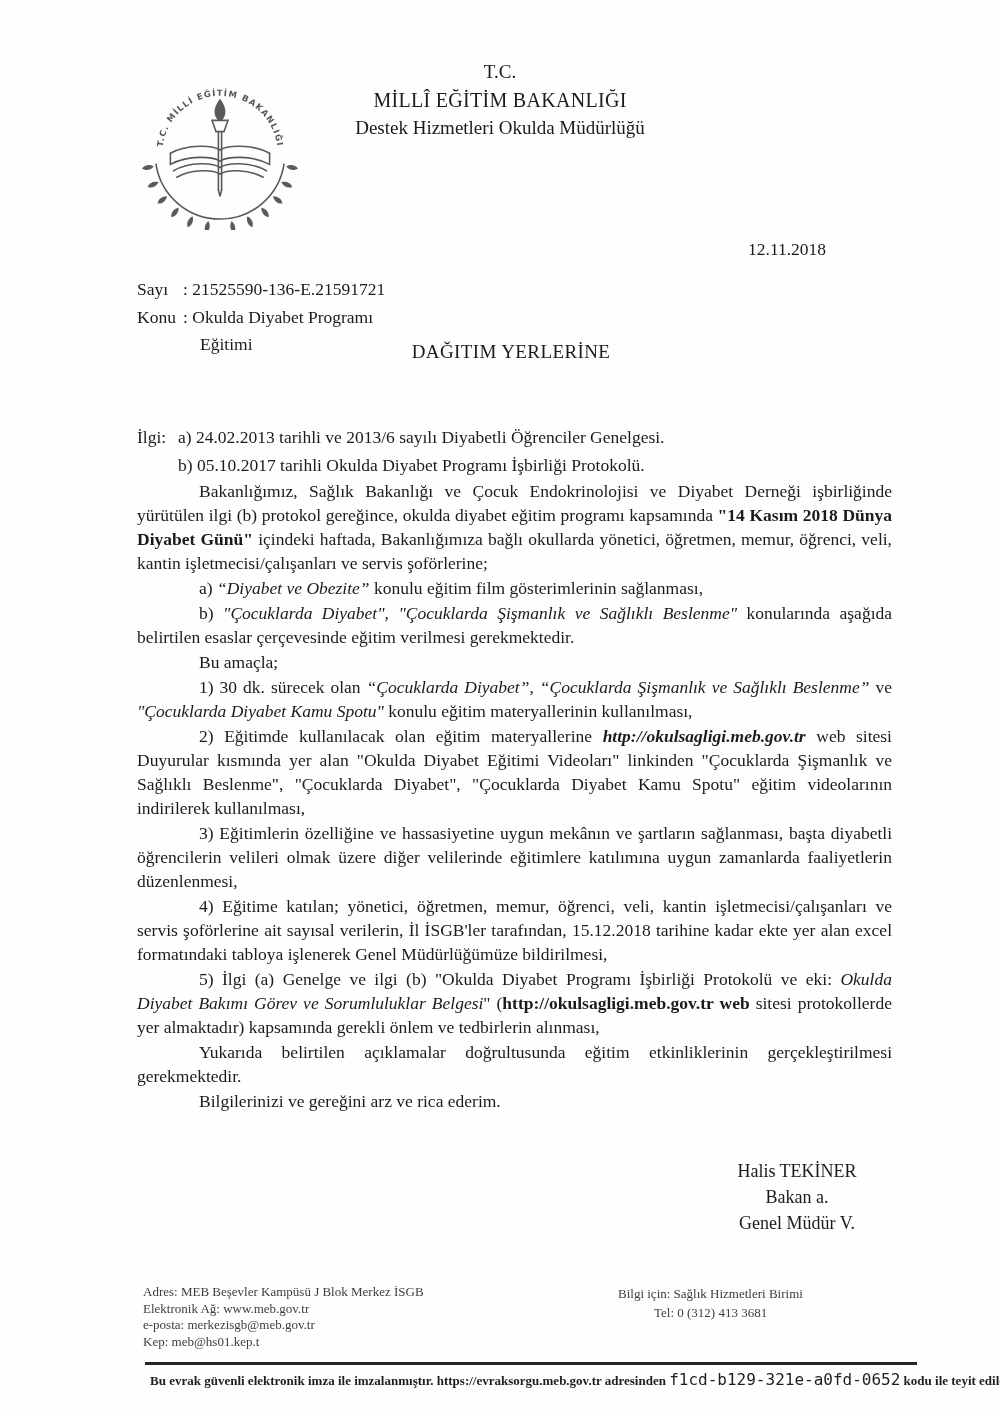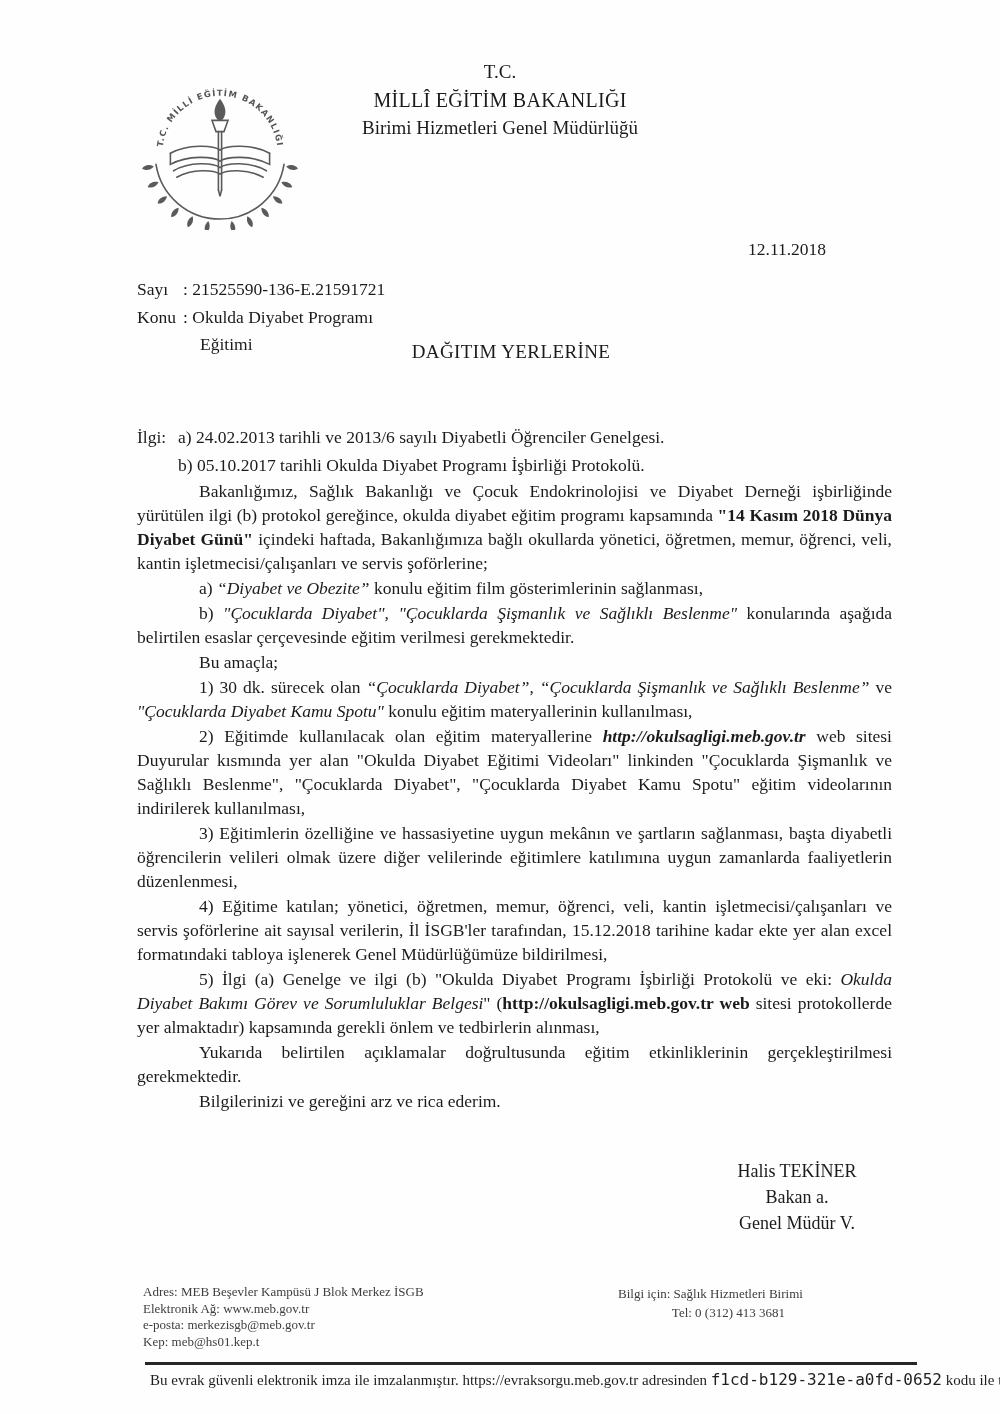--- a/index.html
+++ b/index.html
@@ -29,24 +29,24 @@
   .body{position:absolute;top:479px;left:137px;width:755px;font-size:17.5px;line-height:24px;text-align:justify;}
   .body p{margin:0 0 1px 0;text-indent:62px;font-family:Liberation Serif, serif;}
   .body span.b{font-weight:bold;}
   .body span.i{font-style:italic;}
   .body span.bi{font-weight:bold;font-style:italic;}
   
   .sig{position:absolute;top:1158px;left:697px;width:200px;text-align:center;font-size:18px;line-height:26px;}
   
   .f-left{position:absolute;top:1284px;left:143px;font-size:13px;line-height:16.5px;color:#3d3d3d;}
   .f-right{position:absolute;top:1284px;left:618px;font-size:13px;line-height:19px;color:#3d3d3d;}
-  .f-right .tel{padding-left:36px;text-align:center;}
+  .f-right .tel{padding-left:36px;}
   .rule{position:absolute;top:1362px;left:145px;width:772px;height:3px;background:#262626;}
   .verify{position:absolute;top:1370px;left:150px;width:820px;white-space:nowrap;color:#1e1e1e;}
-  .verify .small{font-size:15px;}
+  .verify .small{font-size:13px;font-weight:bold;}
   .verify .code{font-family:"DejaVu Sans Mono",monospace;font-size:16px;}
   .emblem{stroke:#5a5a5a;fill:none;stroke-width:2;stroke-linecap:round;}
   .emblem-fill{fill:#5a5a5a;stroke:none;}
   .arc-text{font-family:"DejaVu Sans",sans-serif;font-size:10.5px;font-weight:bold;fill:#555;letter-spacing:1.5px;}
 </style>
 </head>
 <body>
 
 <div class="page">
 
@@ -89,21 +89,21 @@
       <use href="#leaf" transform="translate(166.2,157.7) rotate(128)"></use>
       <use href="#leaf" transform="translate(151.7,172.2) rotate(142)"></use>
       <use href="#leaf" transform="translate(134.2,182.8) rotate(156)"></use>
       <use href="#leaf" transform="translate(114.6,188.7) rotate(170)"></use>
     </g>
   </svg>
 
   <div class="hdr">
     <div class="l1">T.C.</div>
     <div class="l2">MİLLÎ EĞİTİM BAKANLIĞI</div>
-    <div class="l3">Birimi Hizmetleri Genel Müdürlüğü</div>
+    <div class="l3">Destek Hizmetleri Okulda Müdürlüğü</div>
   </div>
 
   <div class="meta">
     <div><span class="lbl">Sayı</span><span>: 21525590-136-E.21591721</span></div>
     <div><span class="lbl">Konu</span><span>: Okulda Diyabet Programı</span></div>
     <div class="wrap2">Eğitimi</div>
   </div>
   <div class="date">12.11.2018</div>
 
   <div class="recip">DAĞITIM YERLERİNE</div>

